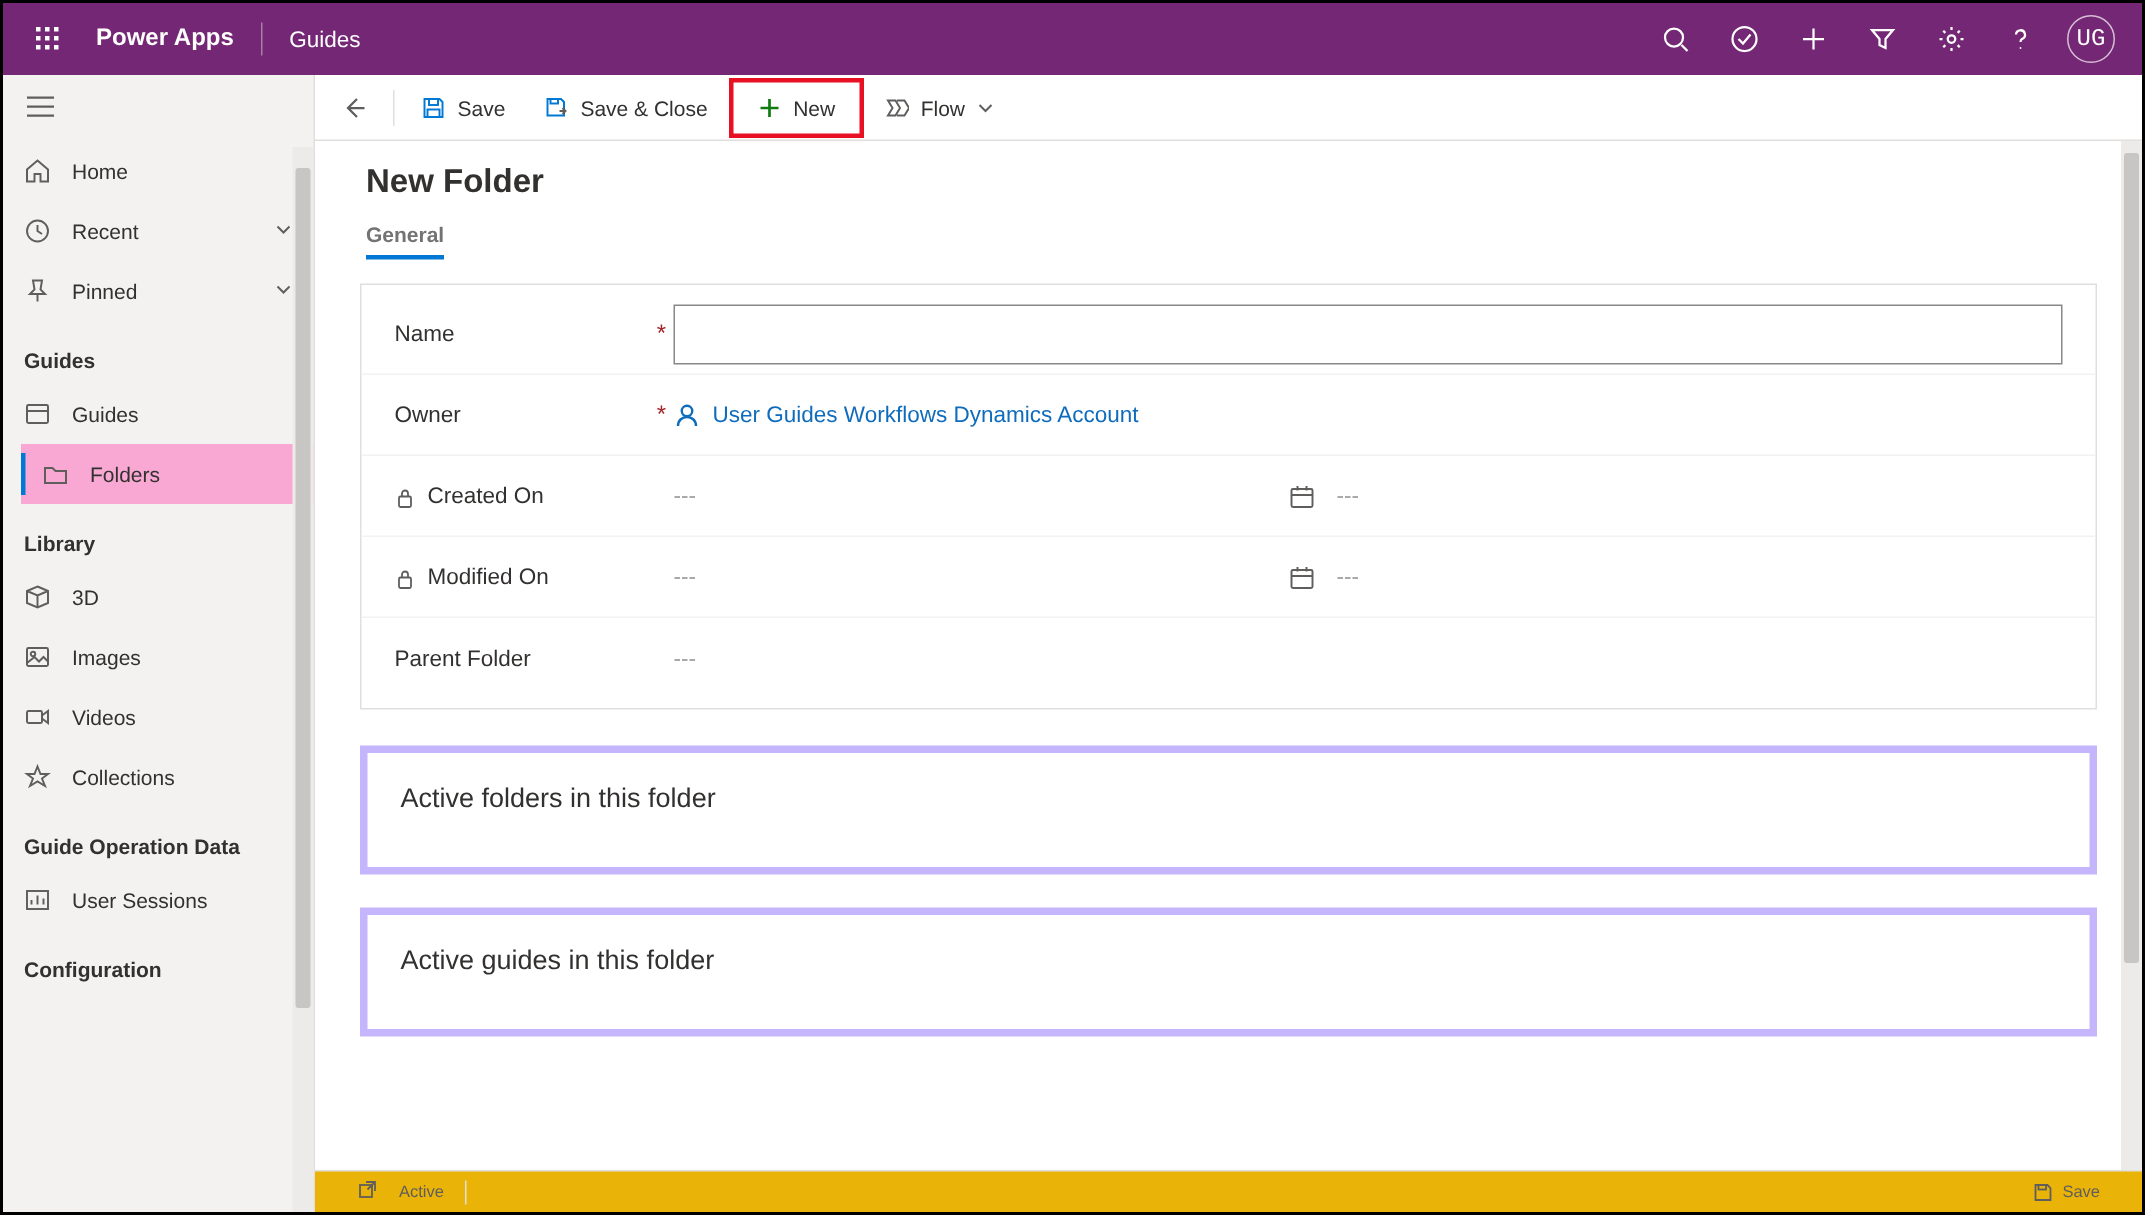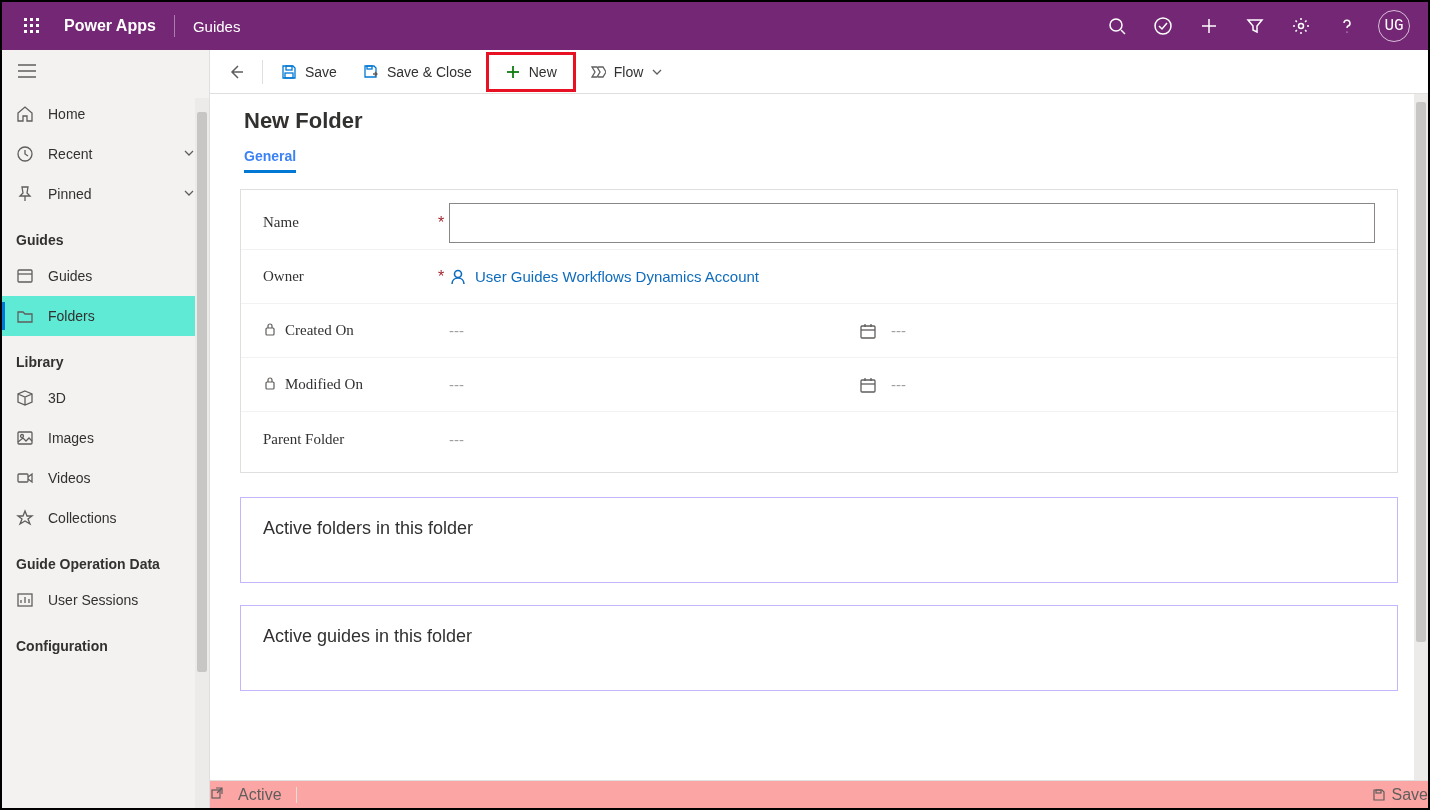--- a/index.html
+++ b/index.html
@@ -20,21 +20,21 @@
 .shell { display: flex; height: calc(100vh - 52px); }
 
 
 .sidebar { width: 208px; background: #f3f2f1; border-right: 1px solid #e1dfdd; display: flex; flex-direction: column; overflow: hidden; position: relative; }
 .scrolltrack { position: absolute; right: 0; top: 48px; bottom: 0; width: 14px; background: #edebe9; }
 .scrollthumb { position: absolute; left: 2px; width: 10px; background: #c8c6c4; border-radius: 2px; }
 .sidebar .inner { overflow-y: auto; scrollbar-width: none; }
 .sidebar .inner::-webkit-scrollbar { display:none; }
 .hamburger-row { height: 44px; display: flex; align-items: center; padding-left: 16px; }
 .nav-item { height: 40px; display:flex; align-items:center; padding: 0 14px; gap: 14px; color: #323130; cursor: pointer; }
-.nav-item.selected { background: #5eead4; position: relative; }
+.nav-item.selected { background: #f9a8d4; position: relative; margin-left: 12px; }
 .nav-item.selected::before { content:""; position:absolute; left:0; top:6px; bottom:6px; width:3px; background:#0078d4; }
 .nav-item .chev { margin-left:auto; color:#605e5c; }
 .section-head { padding: 18px 14px 8px; font-weight:600; color:#323130; font-size: 14px; }
 .nav-item svg { stroke:#605e5c; fill:none; flex-shrink:0; }
 
 
 .main { flex:1; display:flex; flex-direction:column; overflow:hidden; background:#fff; position:relative; }
 
 
 .cmdbar { height: 44px; border-bottom: 1px solid #e1dfdd; display:flex; align-items:center; padding: 0 6px; gap: 2px; }
@@ -42,41 +42,41 @@
 .cmdbar .sep { width:1px; height:24px; background:#e1dfdd; margin: 0 4px; }
 .cmdbtn { height: 36px; padding: 0 12px; display:flex; align-items:center; gap:8px; cursor:pointer; font-size:14px; color:#323130; }
 .cmdbtn.highlight { border: 3px solid #e81123; padding: 0 16px; height: 40px; }
 .cmdbtn svg { flex-shrink:0; }
 
 
 .page { flex:1; overflow-y:auto; padding: 14px 30px 40px; position:relative; }
 .page-scrolltrack { position:absolute; right:0; top:0; bottom:0; width:14px; background:#edebe9; }
 .page-title { font-size: 22px; font-weight: 600; margin-bottom: 14px; margin-left: 4px; }
 .tab-row { display:flex; gap: 20px; border-bottom: none; margin-bottom: 16px; margin-left: 4px; }
-.tab { padding-bottom: 6px; font-weight:600; color:#3b82f6; cursor:pointer; }
+.tab { padding-bottom: 6px; font-weight:600; color:#737373; cursor:pointer; }
 .tab.active { border-bottom: 3px solid #0078d4; }
 
 .form-card { border: 1px solid #e1dfdd; padding: 6px 0; margin-bottom: 24px; }
 .form-row { display:flex; align-items:center; min-height: 54px; padding: 6px 22px; border-bottom: 1px solid #f3f2f1; }
 .form-row:last-child { border-bottom: none; }
-.form-label { width: 170px; display:flex; align-items:flex-start; gap: 8px; color:#323130; font-size:15px;font-family:Liberation Serif, serif; }
+.form-label { width: 170px; display:flex; align-items:flex-end; gap: 8px; color:#323130; font-size:15px; }
 .form-label svg { stroke:#605e5c; fill:none; }
 .req { color:#a4262c; width: 16px; text-align:center; font-size:16px; }
 .form-value { flex:1; display:flex; align-items:center; gap: 10px; color:#605e5c; font-size:15px; }
 .text-input { flex:1; height: 40px; border: 1px solid #8a8886; padding: 0 10px; font-size:14px; background:#fff; }
 .owner-link { color:#0f6cbd; font-weight:400; display:flex; align-items:flex-start; gap:8px; cursor:pointer; }
 .placeholder-dash { color:#a19f9d; }
 .date-group { display:flex; align-items:center; gap: 14px; }
 .cal-icon { color:#605e5c; }
 
-.section-card { border:1px solid #c4b5fd; padding: 20px 22px; margin-bottom: 22px; min-height: 86px; }
+.section-card { border:5px solid #c4b5fd; padding: 20px 22px; margin-bottom: 22px; min-height: 86px; }
 .section-card-title { font-size: 18px; color:#323130; }
 
 
-.statusbar { height: 28px; border-top: 1px solid #e1dfdd; background:#fca5a5; display:flex; align-items:center; padding: 0 0; font-size:16px; color:#605e5c; gap: 14px; }
+.statusbar { height: 28px; border-top: 1px solid #e1dfdd; background:#eab308; display:flex; align-items:center; padding: 0 28px; font-size:11px; color:#605e5c; gap: 14px; }
 .statusbar .right { margin-left:auto; display:flex; align-items:center; gap:6px; cursor:pointer; }
 .statusbar svg { stroke:#605e5c; fill:none; }
 .statusbar .sep2 { width:1px; height:16px; background:#e1dfdd; }
 </style>
 </head>
 <body>
 
 <div class="topbar">
   <div class="waffle">
     <svg width="16" height="16" viewBox="0 0 16 16">

